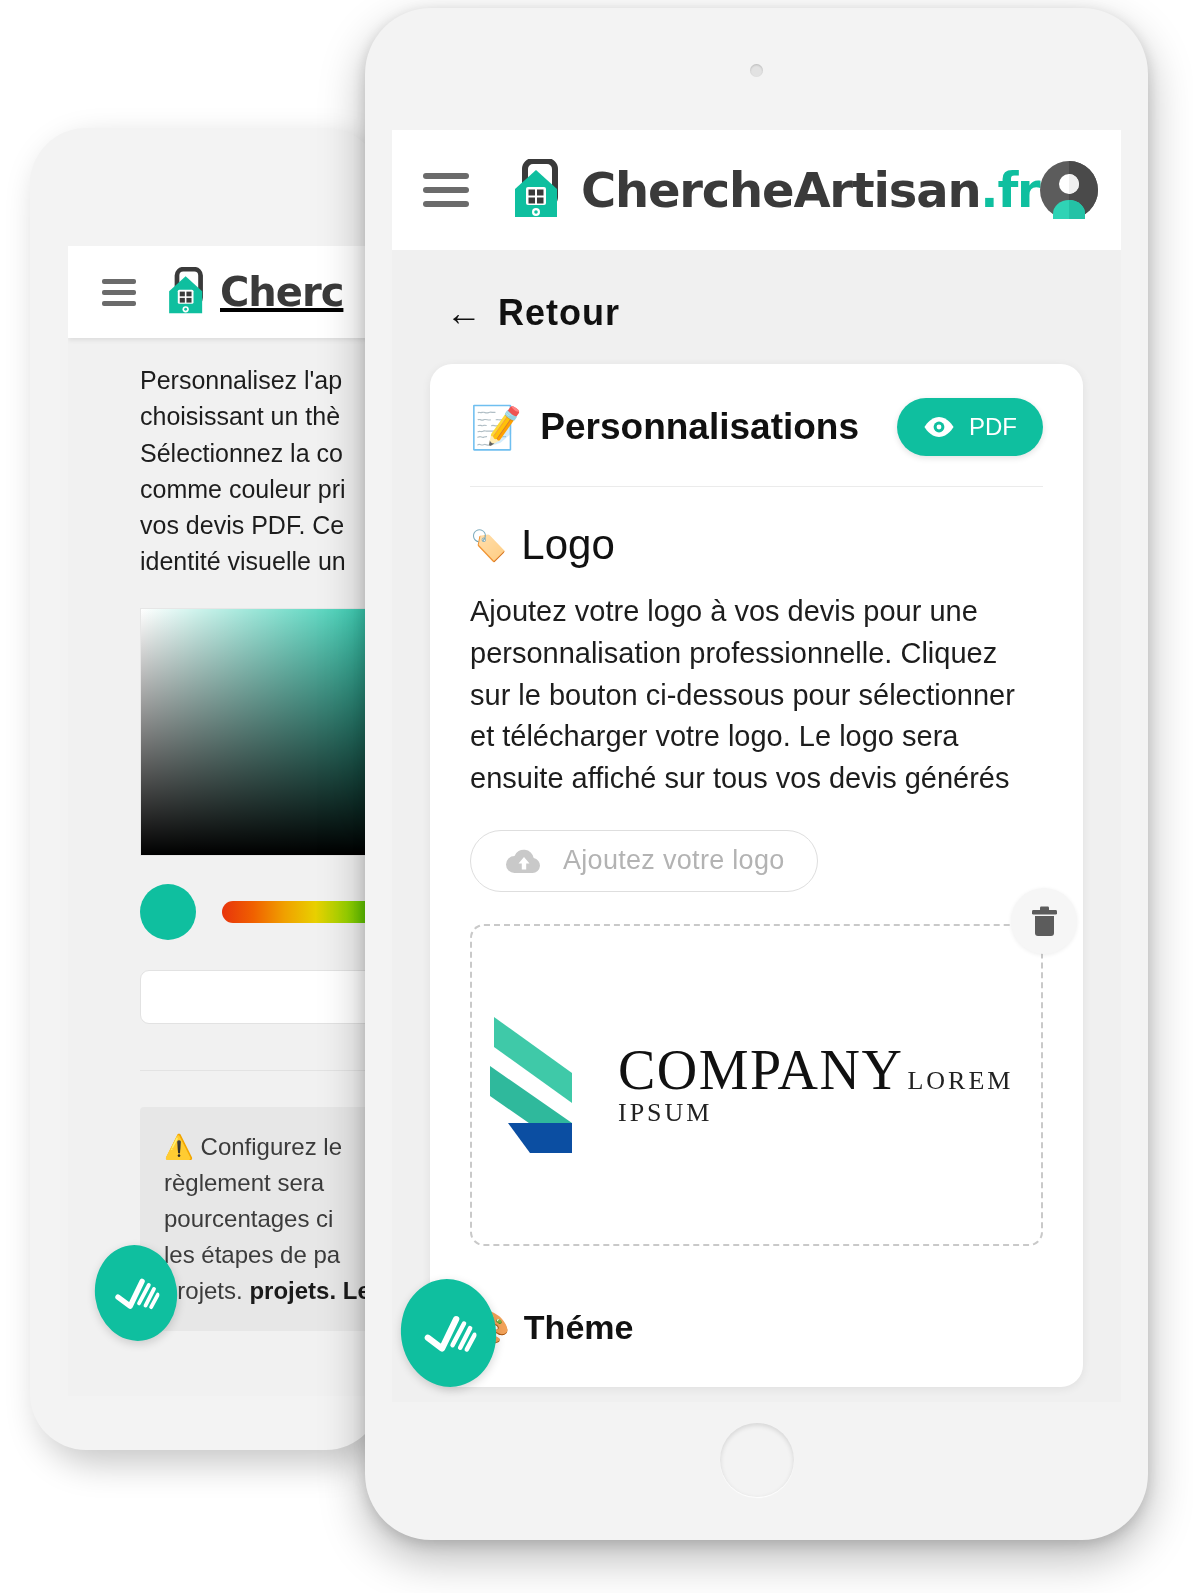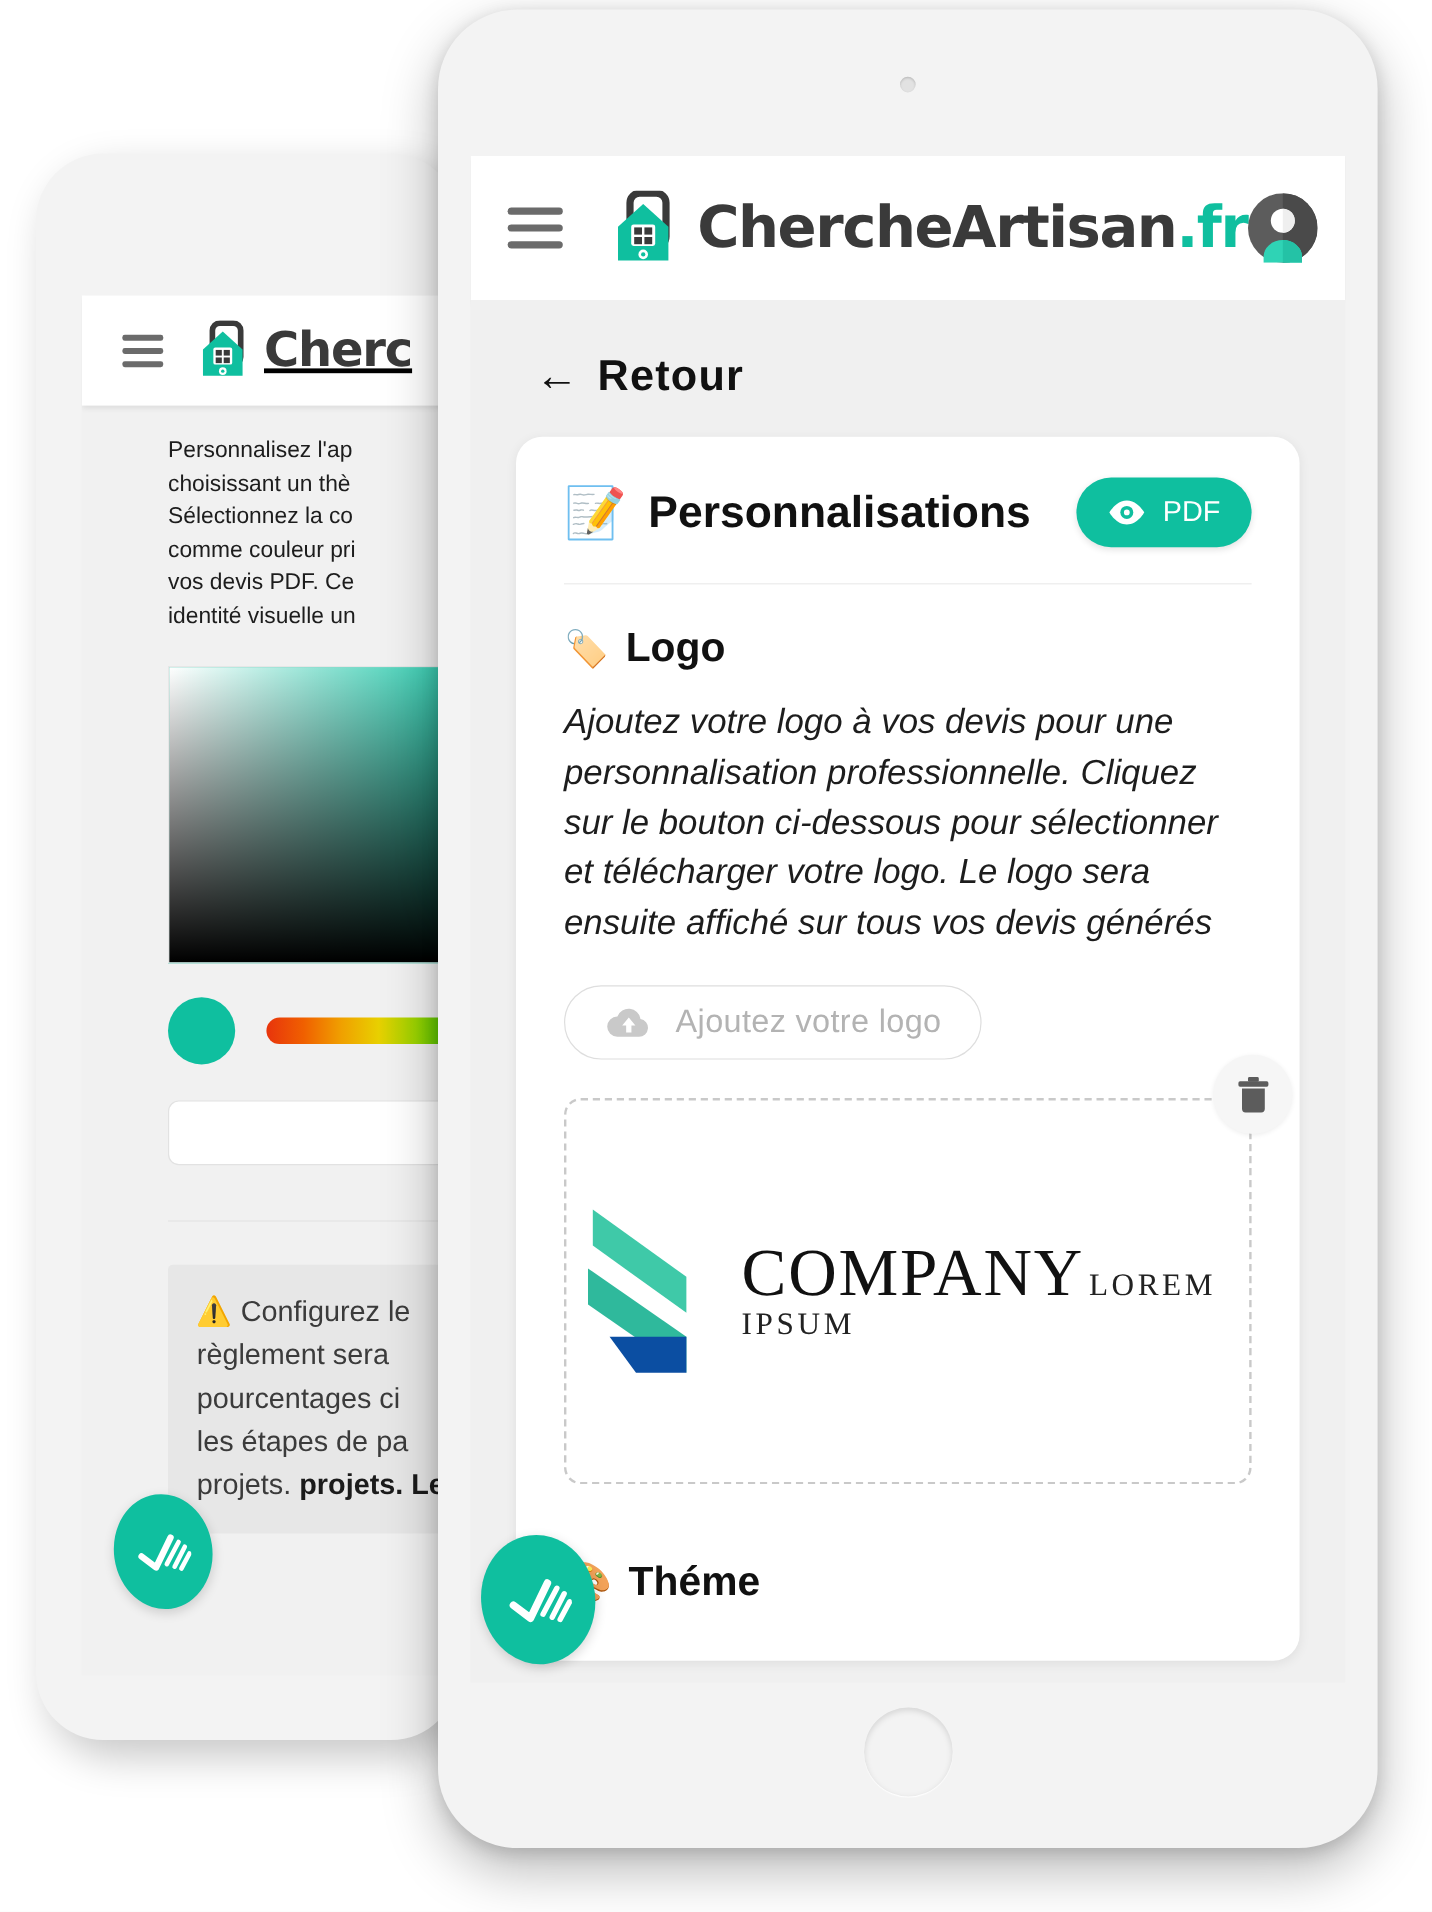--- a/index.html
+++ b/index.html
@@ -84,21 +84,21 @@
     font-size: 40px; font-weight: 900; letter-spacing: -1px;
     color: #3a3a3a; white-space: nowrap;
     font-family: "DejaVu Sans", sans-serif;
   }
 
   
   .bk-body { position: absolute; left: 0; top: 92px; width: 310px; padding: 24px 0 0 72px; }
   .bk-h2 { font-size: 29px; font-weight: 700; color: #1b1b1b; white-space: nowrap; margin-bottom: 16px; }
   .bk-h2 .emj { font-size: 26px; margin-right: 8px; }
   .bk-p {
-    font-size: 19px; line-height: 1.45; color: #1d1d1d;
+    font-size: 25px; line-height: 1.45; color: #1d1d1d;
     white-space: nowrap; width: 260px; overflow: hidden;
   }
   .bk-sv {
     margin-top: 28px; width: 270px; height: 248px;
     background:
       linear-gradient(to top, #000 0%, rgba(0,0,0,0) 100%),
       linear-gradient(to right, #fff 0%, rgba(255,255,255,0) 100%),
       #14c4a4;
     border: 1px solid #e6e6e6;
   }
@@ -192,23 +192,23 @@
     display: flex; align-items: center; gap: 14px;
     font-size: 24px; font-family: "Liberation Sans", sans-serif;
     box-shadow: 0 2px 6px rgba(0,0,0,.12); cursor: pointer;
   }
   .eye-icon svg { display: block; width: 32px; height: 22px; }
 
   .divider { margin: 30px 0 34px 0; height: 1px; background: #ebebeb; }
 
   .sec-head { display: flex; align-items: center; margin-bottom: 22px; }
   .sec-head .emj { font-size: 30px; margin-right: 14px; }
-  .sec-title { font-size: 34px; font-weight: 700; color: #111; }
-
-  .sec-p { font-size: 29px; line-height: 1.44; color: #1d1d1d; font-style: italic; }
+  .sec-title { font-size: 42px; font-weight: 400; color: #111; }
+
+  .sec-p { font-size: 29px; line-height: 1.44; color: #1d1d1d; }
 
   .upload-btn {
     margin-top: 30px; width: 348px; height: 62px;
     border: 1px solid #dedede; border-radius: 34px; background: #fff;
     display: flex; align-items: center; padding-left: 34px; gap: 20px;
     cursor: pointer;
   }
   .cloud-icon svg { display: block; width: 38px; height: 28px; }
   .upload-label { font-size: 27px; color: #b3b3b3; letter-spacing: .3px; }
 

